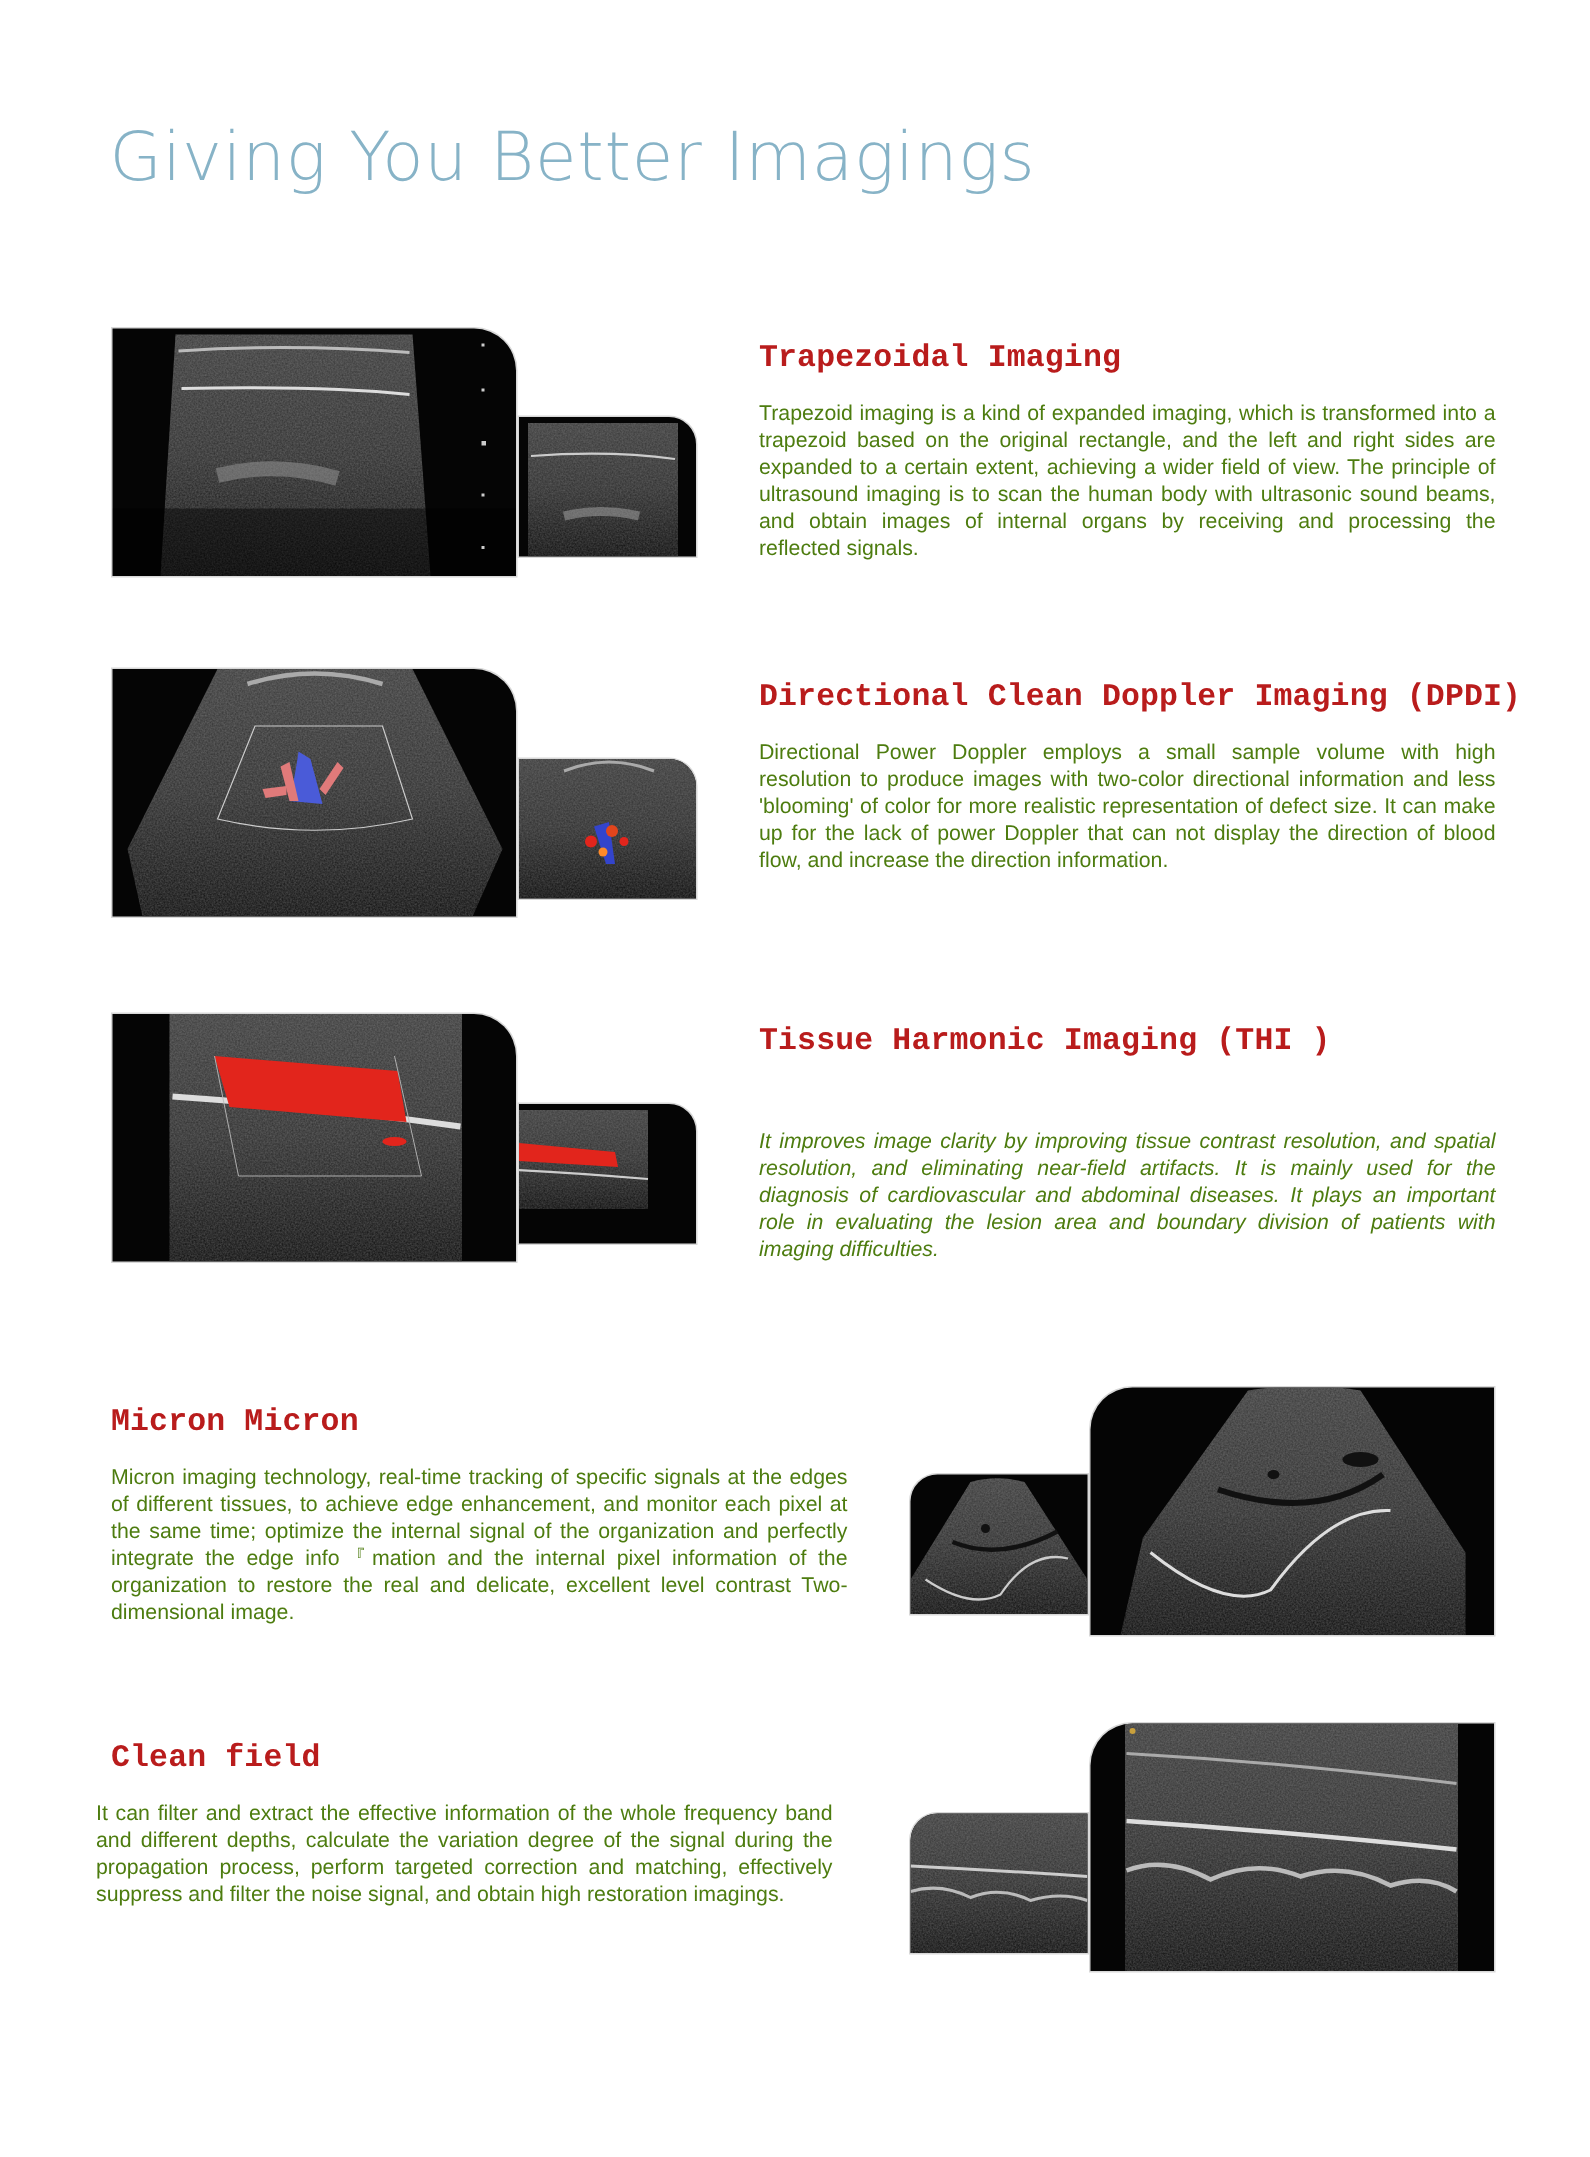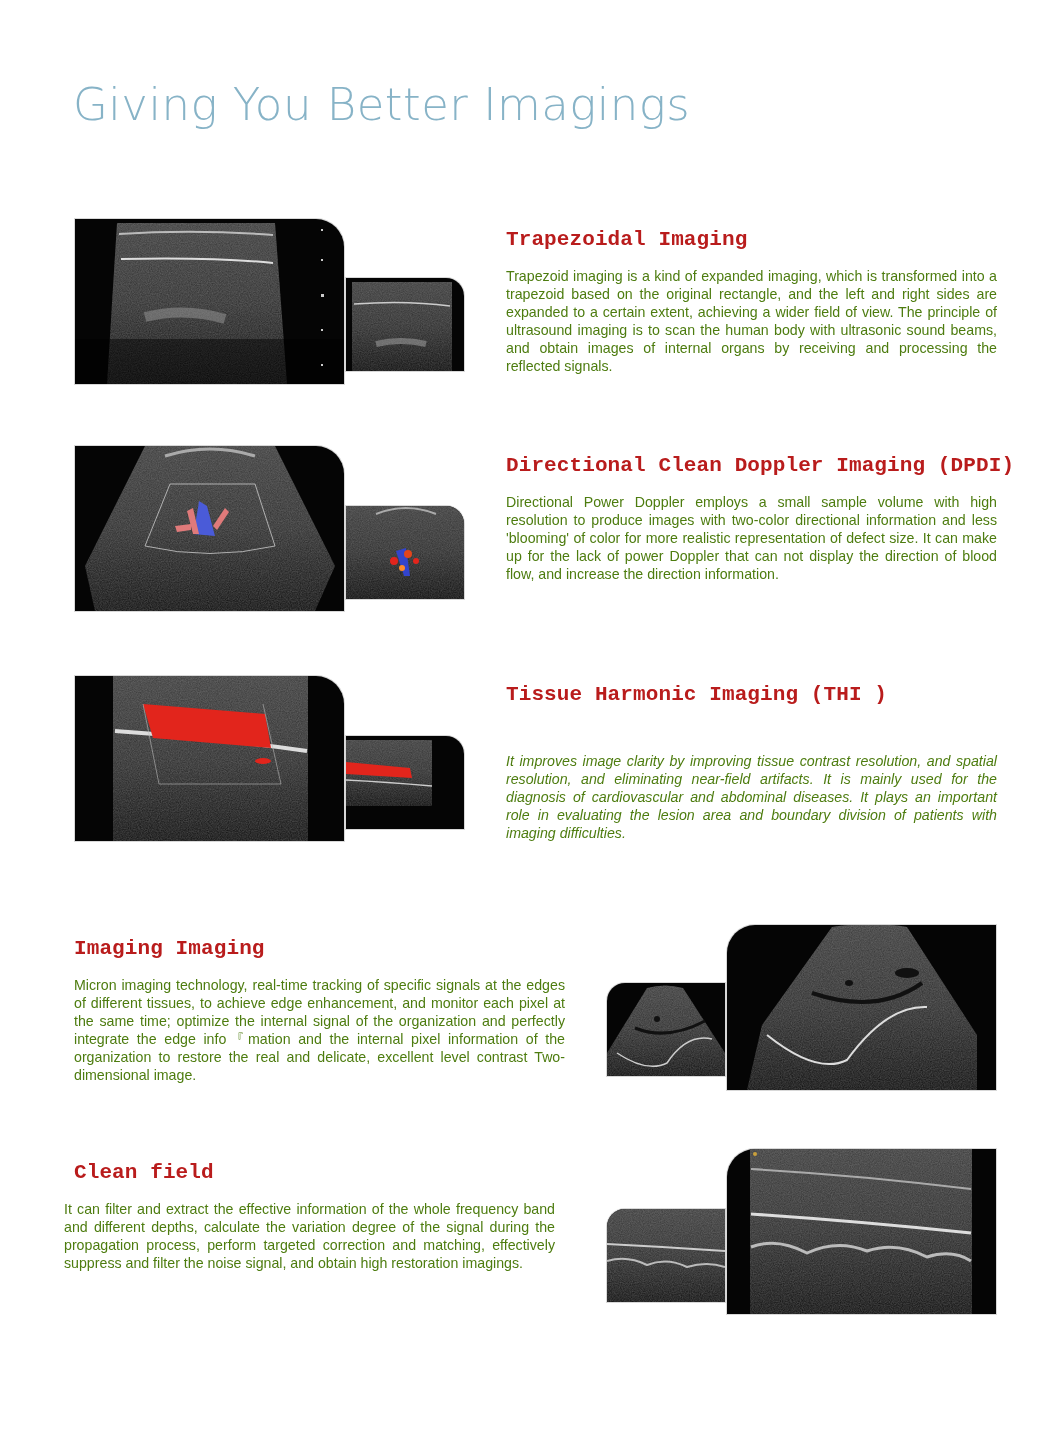--- a/index.html
+++ b/index.html
@@ -110,21 +110,21 @@
   <svg viewBox="0 0 118 93" preserveAspectRatio="none">
     <rect x="0" y="4" width="86" height="66" fill="url(#tissue)"></rect>
     <rect x="0" y="4" width="86" height="66" fill="#fff" filter="url(#speckle)" opacity="0.55"></rect>
     <polygon points="0,26 64,32 66,42 0,38" fill="#e2251c"></polygon>
     <path d="M0,44 Q40,46 86,50" stroke="#ccc" stroke-width="1.5" fill="none"></path>
   </svg>
 </div>
 <h2 class="sec-title" style="left:506px;top:683px;">Tissue Harmonic Imaging (THI )</h2>
 <p class="sec-body" style="left:506px;top:753px;width:491px;font-style:italic;">It improves image clarity by improving tissue contrast resolution, and spatial resolution, and eliminating near-field artifacts. It is mainly used for the diagnosis of cardiovascular and abdominal diseases. It plays an important role in evaluating the lesion area and boundary division of patients with imaging difficulties.</p>
 
-<h2 class="sec-title" style="left:74px;top:937px;">Imaging Imaging</h2>
+<h2 class="sec-title" style="left:74px;top:937px;">Micron Micron</h2>
 <p class="sec-body" style="left:74px;top:977px;width:491px;">Micron imaging technology, real-time tracking of specific signals at the edges of different tissues, to achieve edge enhancement, and monitor each pixel at the same time; optimize the internal signal of the organization and perfectly integrate the edge info『mation and the internal pixel information of the organization to restore the real and delicate, excellent level contrast Two-dimensional image.</p>
 <div class="img tl-s" style="left:607px;top:983px;width:118px;height:93px;">
   <svg viewBox="0 0 118 93" preserveAspectRatio="none">
     <path d="M40,5 Q58,0 76,5 L118,70 L118,93 L0,93 L0,70 Z" fill="url(#tissue)"></path>
     <path d="M40,5 Q58,0 76,5 L118,70 L118,93 L0,93 L0,70 Z" fill="#fff" filter="url(#speckle)" opacity="0.6"></path>
     <path d="M28,45 Q60,58 98,38" stroke="#111" stroke-width="3" fill="none"></path>
     <path d="M10,70 Q40,90 60,80 Q80,50 105,56" stroke="#ccc" stroke-width="1.5" fill="none"></path>
     <circle cx="50" cy="36" r="3" fill="#111"></circle>
   </svg>
 </div>

